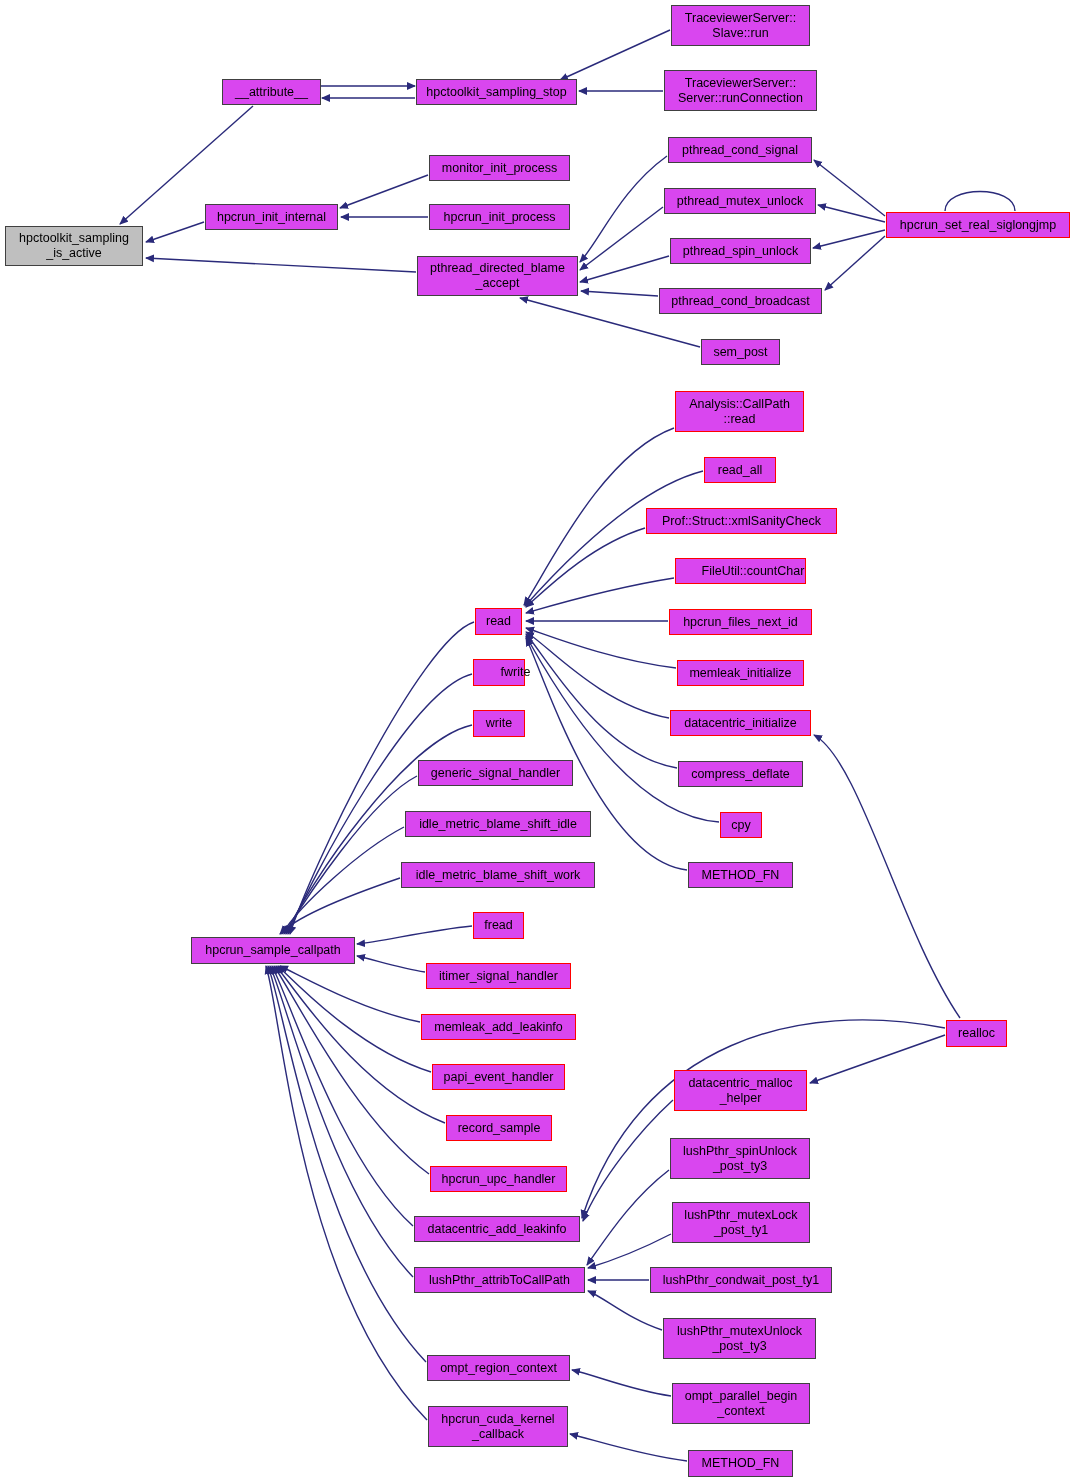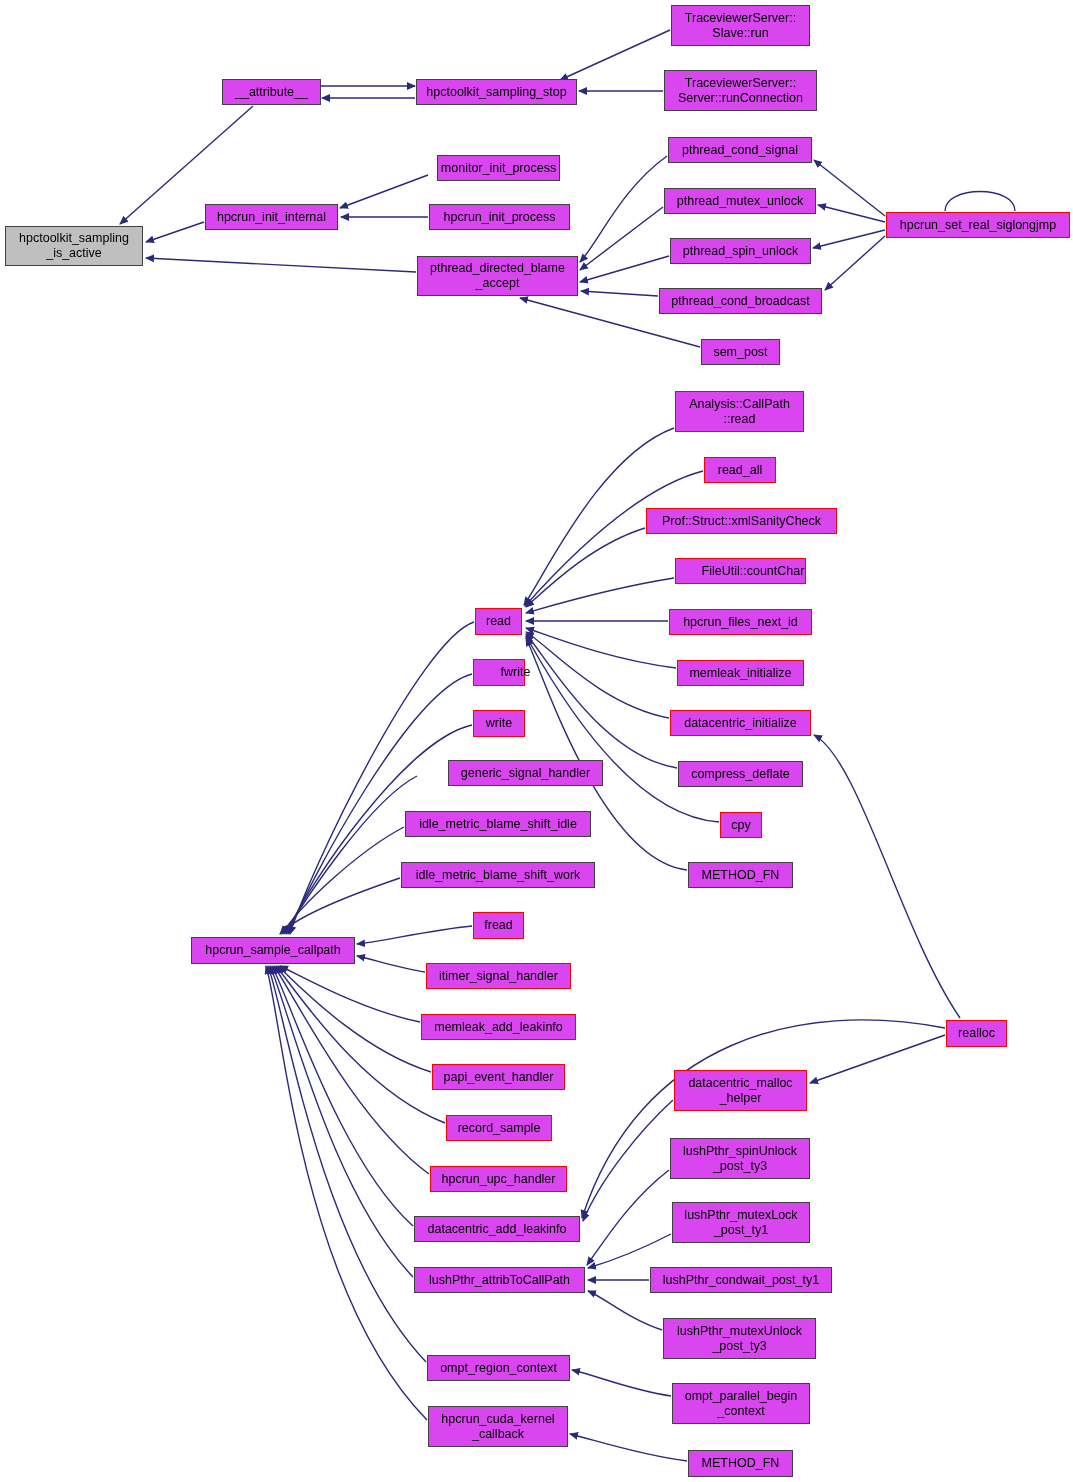--- a/index.html
+++ b/index.html
@@ -118,21 +118,21 @@
   </svg>
   <div id="node-layer">
       <div class="node current" style="left: 5px; top: 226px; width: 138px; height: 40px;"><span>hpctoolkit_sampling
 _is_active</span></div>
       <div class="node" style="left: 222px; top: 79px; width: 99px; height: 26px;"><span>__attribute__</span></div>
       <div class="node" style="left: 416px; top: 79px; width: 161px; height: 26px;"><span>hpctoolkit_sampling_stop</span></div>
       <div class="node" style="left: 671px; top: 5px; width: 139px; height: 41px;"><span>TraceviewerServer::
 Slave::run</span></div>
       <div class="node" style="left: 664px; top: 70px; width: 153px; height: 41px;"><span>TraceviewerServer::
 Server::runConnection</span></div>
-      <div class="node" style="left: 429px; top: 155px; width: 123px; height: 26px; margin-left: 8px;"><span>monitor_init_process</span></div>
+      <div class="node" style="left: 429px; top: 155px; width: 141px; height: 26px;"><span>monitor_init_process</span></div>
       <div class="node" style="left: 205px; top: 204px; width: 133px; height: 26px;"><span>hpcrun_init_internal</span></div>
       <div class="node" style="left: 429px; top: 204px; width: 141px; height: 26px;"><span>hpcrun_init_process</span></div>
       <div class="node" style="left: 417px; top: 256px; width: 161px; height: 40px;"><span>pthread_directed_blame
 _accept</span></div>
       <div class="node" style="left: 668px; top: 137px; width: 144px; height: 26px;"><span>pthread_cond_signal</span></div>
       <div class="node" style="left: 664px; top: 188px; width: 152px; height: 26px;"><span>pthread_mutex_unlock</span></div>
       <div class="node" style="left: 670px; top: 238px; width: 141px; height: 26px;"><span>pthread_spin_unlock</span></div>
       <div class="node" style="left: 659px; top: 288px; width: 163px; height: 26px;"><span>pthread_cond_broadcast</span></div>
       <div class="node" style="left: 701px; top: 339px; width: 79px; height: 26px;"><span>sem_post</span></div>
       <div class="node red" style="left: 886px; top: 212px; width: 184px; height: 26px;"><span>hpcrun_set_real_siglongjmp</span></div>
@@ -143,21 +143,21 @@
       <div class="node red" style="left: 675px; top: 558px; width: 131px; height: 26px; padding-left: 25px;"><span>FileUtil::countChar</span></div>
       <div class="node red" style="left: 669px; top: 609px; width: 143px; height: 26px;"><span>hpcrun_files_next_id</span></div>
       <div class="node red" style="left: 677px; top: 660px; width: 127px; height: 26px;"><span>memleak_initialize</span></div>
       <div class="node red" style="left: 670px; top: 710px; width: 141px; height: 26px;"><span>datacentric_initialize</span></div>
       <div class="node" style="left: 678px; top: 761px; width: 125px; height: 26px;"><span>compress_deflate</span></div>
       <div class="node red" style="left: 720px; top: 812px; width: 42px; height: 26px;"><span>cpy</span></div>
       <div class="node" style="left: 688px; top: 862px; width: 105px; height: 26px;"><span>METHOD_FN</span></div>
       <div class="node red" style="left: 475px; top: 608px; width: 47px; height: 27px;"><span>read</span></div>
       <div class="node red" style="left: 473px; top: 659px; width: 52px; height: 27px; padding-left: 33px;"><span>fwrite</span></div>
       <div class="node red" style="left: 473px; top: 710px; width: 52px; height: 27px;"><span>write</span></div>
-      <div class="node" style="left: 418px; top: 760px; width: 155px; height: 26px; margin-left: 30px;"><span>generic_signal_handler</span></div>
+      <div class="node" style="left: 418px; top: 760px; width: 155px; height: 26px;"><span>generic_signal_handler</span></div>
       <div class="node" style="left: 405px; top: 811px; width: 186px; height: 26px;"><span>idle_metric_blame_shift_idle</span></div>
       <div class="node" style="left: 401px; top: 862px; width: 194px; height: 26px;"><span>idle_metric_blame_shift_work</span></div>
       <div class="node red" style="left: 473px; top: 912px; width: 51px; height: 27px;"><span>fread</span></div>
       <div class="node red" style="left: 426px; top: 963px; width: 145px; height: 26px;"><span>itimer_signal_handler</span></div>
       <div class="node red" style="left: 421px; top: 1014px; width: 155px; height: 26px;"><span>memleak_add_leakinfo</span></div>
       <div class="node red" style="left: 432px; top: 1064px; width: 133px; height: 26px;"><span>papi_event_handler</span></div>
       <div class="node red" style="left: 446px; top: 1115px; width: 106px; height: 26px;"><span>record_sample</span></div>
       <div class="node red" style="left: 430px; top: 1166px; width: 137px; height: 26px;"><span>hpcrun_upc_handler</span></div>
       <div class="node" style="left: 414px; top: 1216px; width: 166px; height: 26px;"><span>datacentric_add_leakinfo</span></div>
       <div class="node" style="left: 414px; top: 1267px; width: 171px; height: 26px;"><span>lushPthr_attribToCallPath</span></div>

